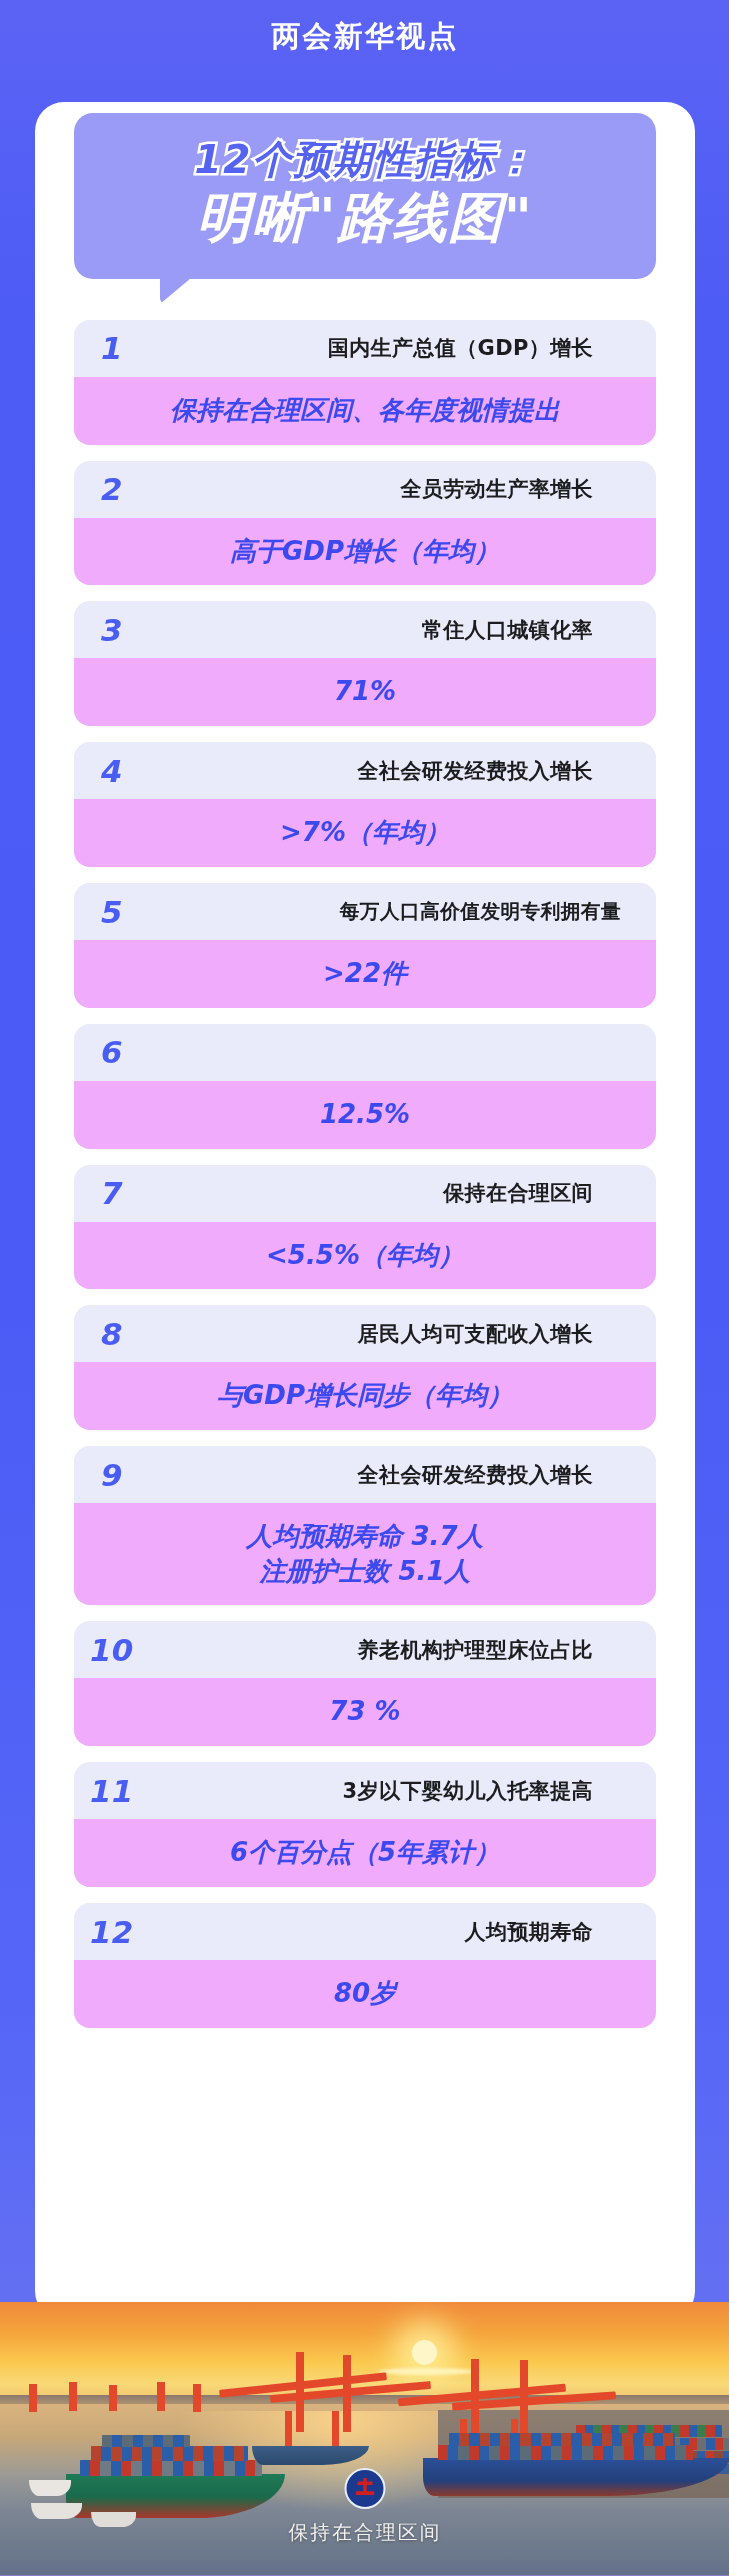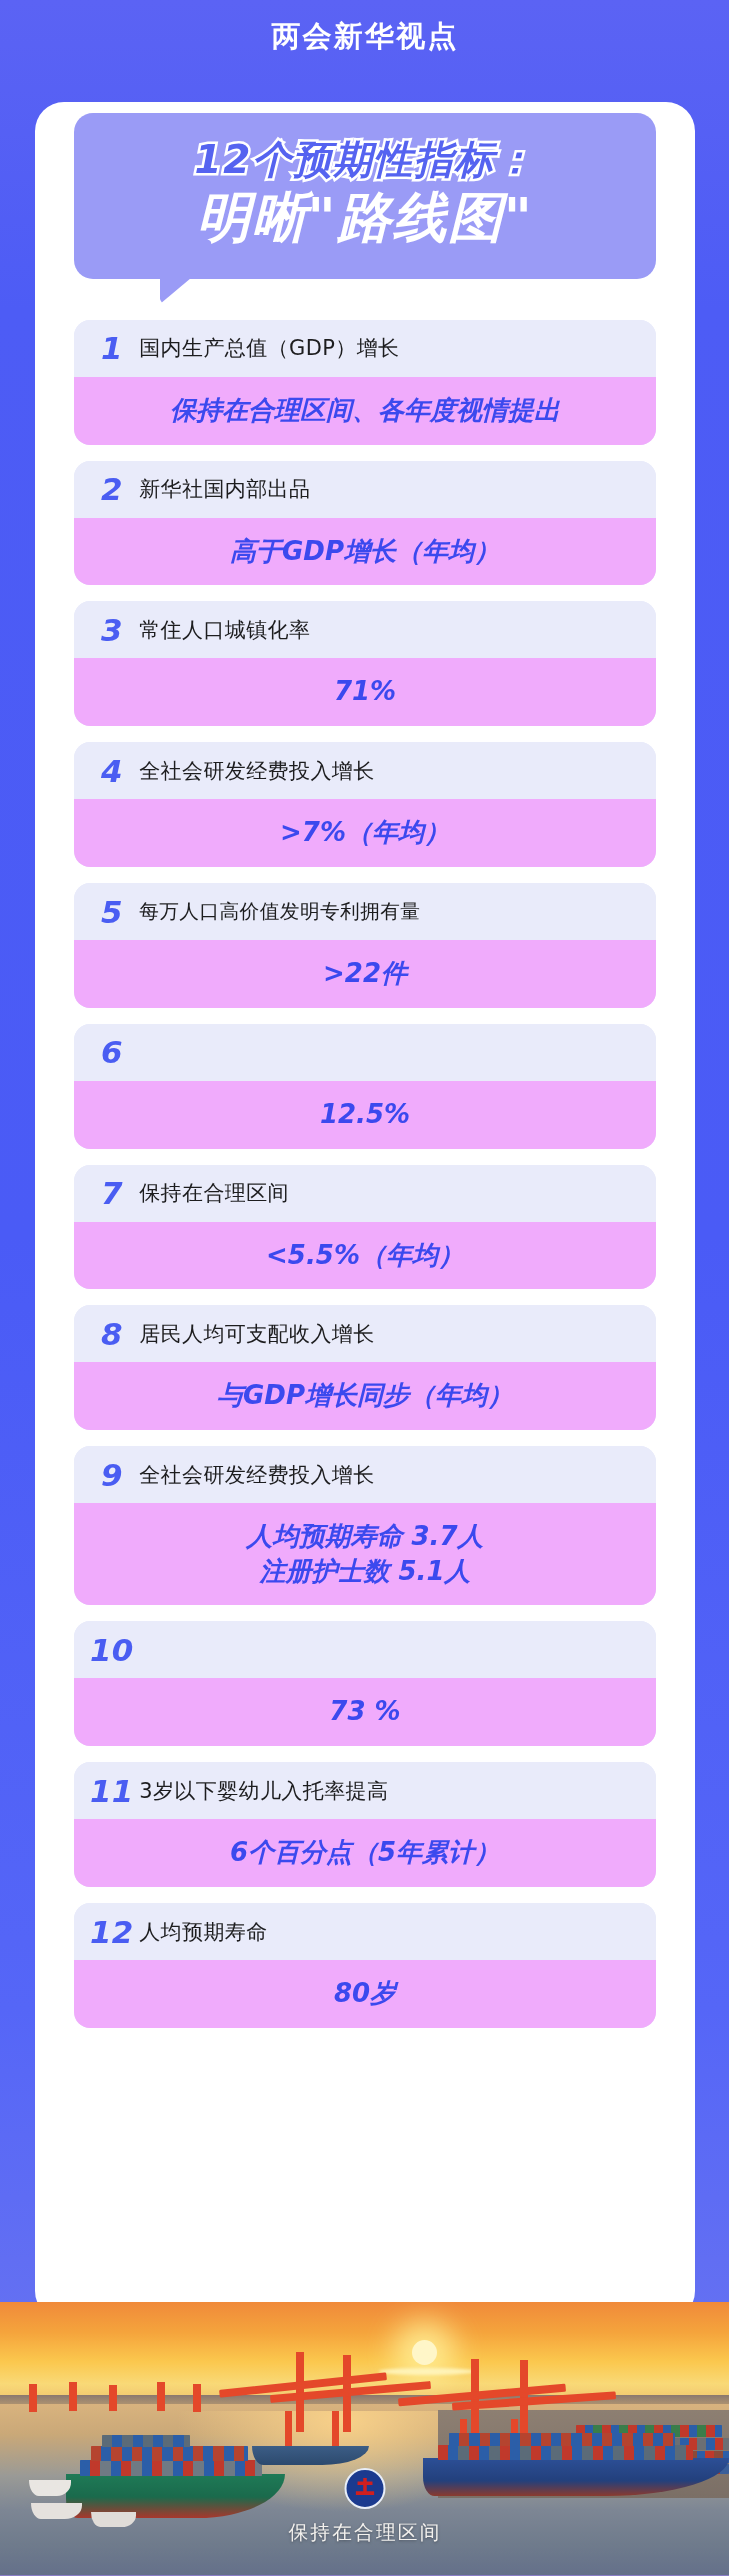--- a/index.html
+++ b/index.html
@@ -132,24 +132,24 @@
     font-size:31px;
     font-weight:bold;
     font-style:italic;
     width:55px;
     text-align:center;
     flex:0 0 55px;
     font-family:"DejaVu Sans","Liberation Sans",sans-serif;
   }
   .card-label {
     flex:1;
-    text-align:left;
+    text-align:right;
     color:#1d1d1f;
     font-size:21px;
-    font-weight:normal;
+    font-weight:bold;
     letter-spacing:0.4px;
     padding-right:50px;
     font-family:"DejaVu Sans","Liberation Sans",sans-serif;
   }
   .card-label.tight { font-size:19.7px; padding-right:22px; }
   .card-value {
     background:#f0abfc;
     color:#3b49ee;
     font-size:26px;
     font-weight:bold;
@@ -271,21 +271,21 @@
           <div class="card-num">1</div>
           <div class="card-label">国内生产总值（GDP）增长</div>
         </div>
         <div class="card-value">
           <span class="vline">保持在合理区间、各年度视情提出</span>
         </div>
       </div>
       <div class="card">
         <div class="card-head">
           <div class="card-num">2</div>
-          <div class="card-label">新华社国内部出品</div>
+          <div class="card-label">全员劳动生产率增长</div>
         </div>
         <div class="card-value">
           <span class="vline">高于GDP增长（年均）</span>
         </div>
       </div>
       <div class="card">
         <div class="card-head">
           <div class="card-num">3</div>
           <div class="card-label">常住人口城镇化率</div>
         </div>
@@ -343,20 +343,21 @@
           <div class="card-label">全社会研发经费投入增长</div>
         </div>
         <div class="card-value">
           <span class="vline">人均预期寿命 3.7人</span>
           <span class="vline">注册护士数 5.1人</span>
         </div>
       </div>
       <div class="card">
         <div class="card-head">
           <div class="card-num">10</div>
+          <div class="card-label">养老机构护理型床位占比</div>
         </div>
         <div class="card-value">
           <span class="vline">73 %</span>
         </div>
       </div>
       <div class="card">
         <div class="card-head">
           <div class="card-num">11</div>
           <div class="card-label">3岁以下婴幼儿入托率提高</div>
         </div>

